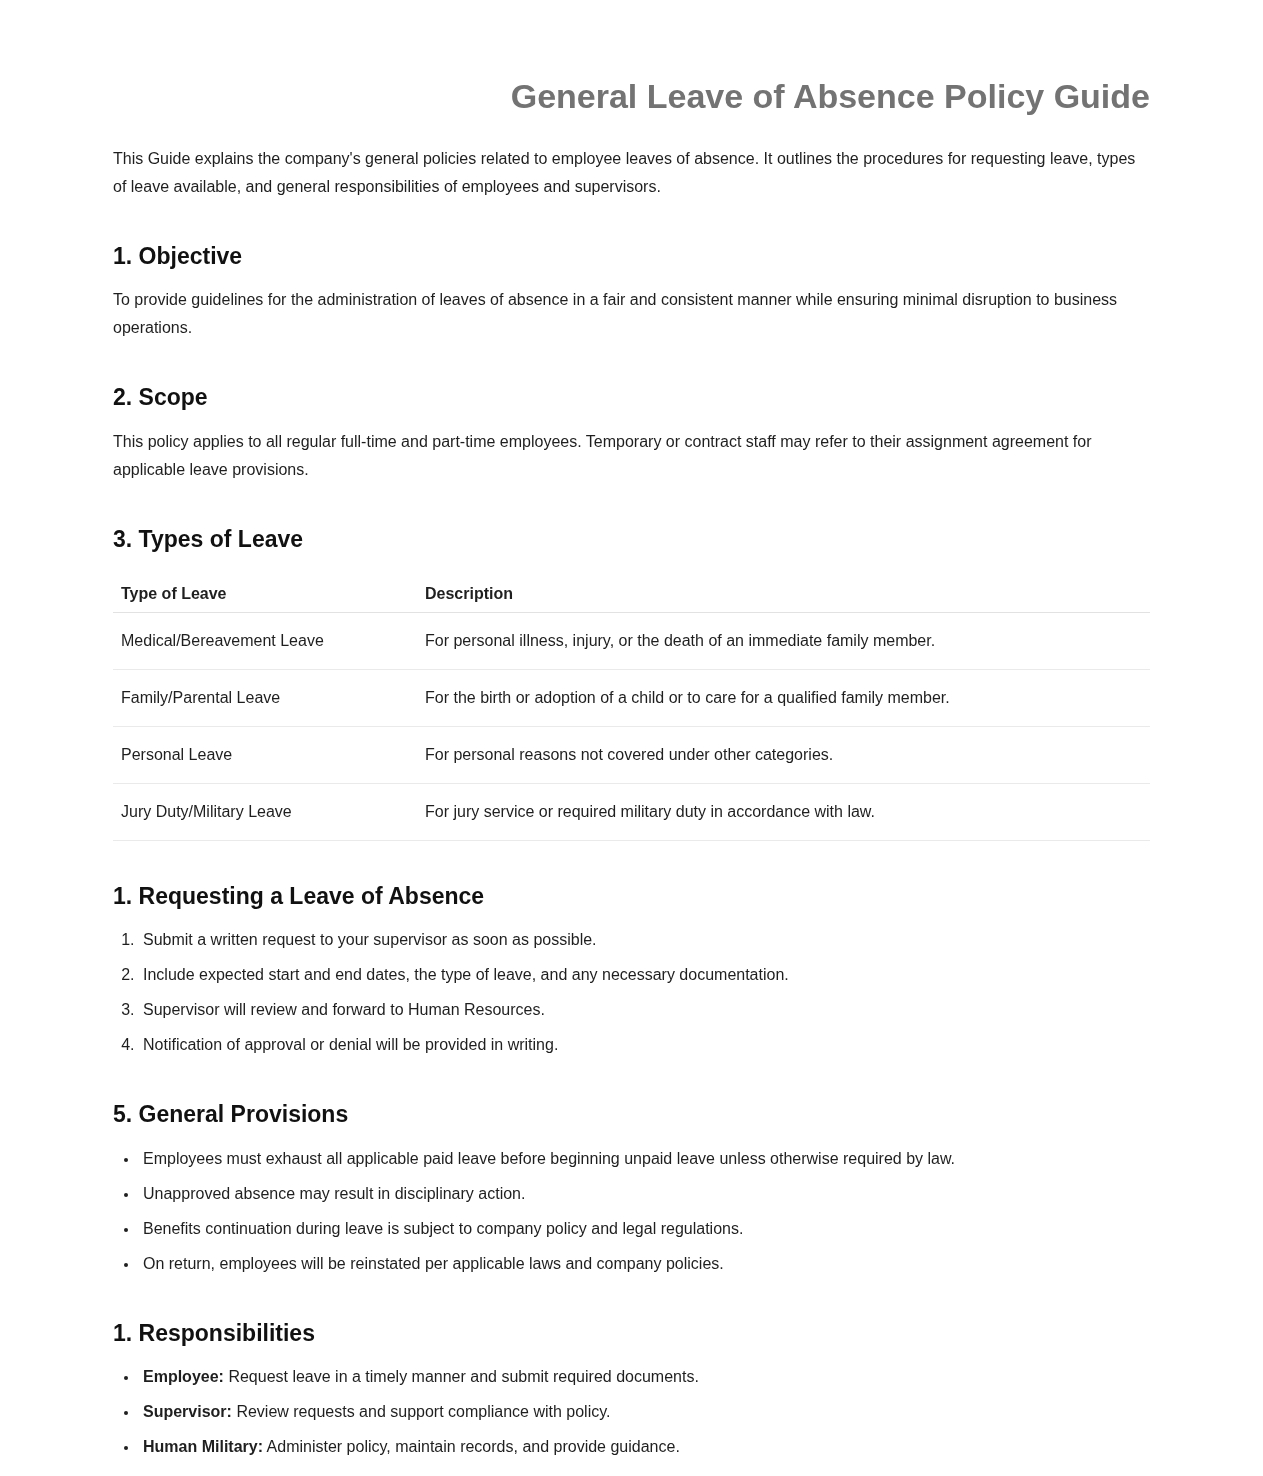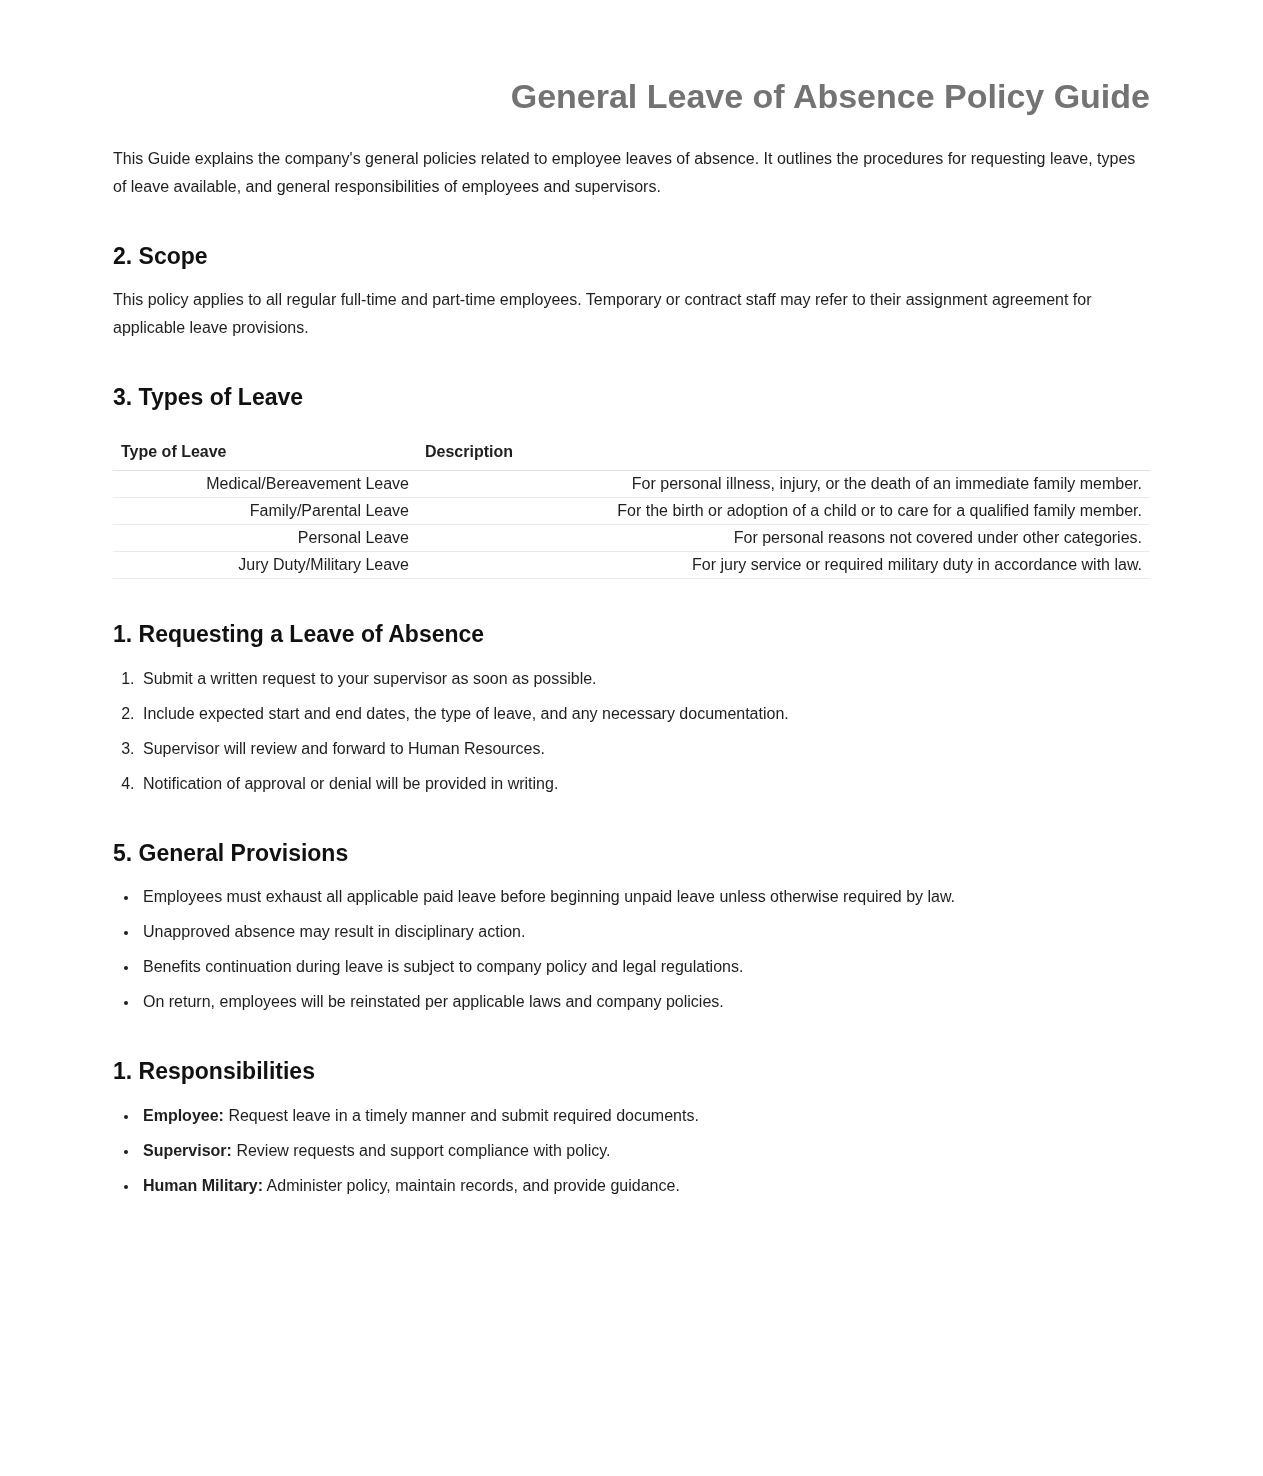--- a/index.html
+++ b/index.html
@@ -47,22 +47,22 @@
     font-size: 16px;
     margin-top: 22px;
   }
   table.leave-table th {
     text-align: left;
     font-weight: bold;
     padding: 9px 8px;
     border-bottom: 1px solid #e2e2e2;
   }
   table.leave-table td {
-    text-align: right;
-    padding: 4px 8px;
+    text-align: left;
+    padding: 19px 8px;
     border-bottom: 1px solid #eaeaea;
   }
   table.leave-table th:first-child,
   table.leave-table td:first-child {
     width: 288px;
   }
 
   ol.steps-list, ul.bullet-list {
     margin: 0;
     padding-left: 26px;
@@ -80,20 +80,24 @@
 </style>
 </head>
 <body>
 
 <div class="page">
 
   <h1>General Leave of Absence Policy Guide</h1>
 
   <p class="body-text">This Guide explains the company's general policies related to employee leaves of absence. It outlines the procedures for requesting leave, types of leave available, and general responsibilities of employees and supervisors.</p>
 
+  <section>
+    <h2>1. Objective</h2>
+    <p class="body-text">To provide guidelines for the administration of leaves of absence in a fair and consistent manner while ensuring minimal disruption to business operations.</p>
+  </section>
 
   <section>
     <h2>2. Scope</h2>
     <p class="body-text">This policy applies to all regular full-time and part-time employees. Temporary or contract staff may refer to their assignment agreement for applicable leave provisions.</p>
   </section>
 
   <section>
     <h2>3. Types of Leave</h2>
     <table class="leave-table">
       <thead>

